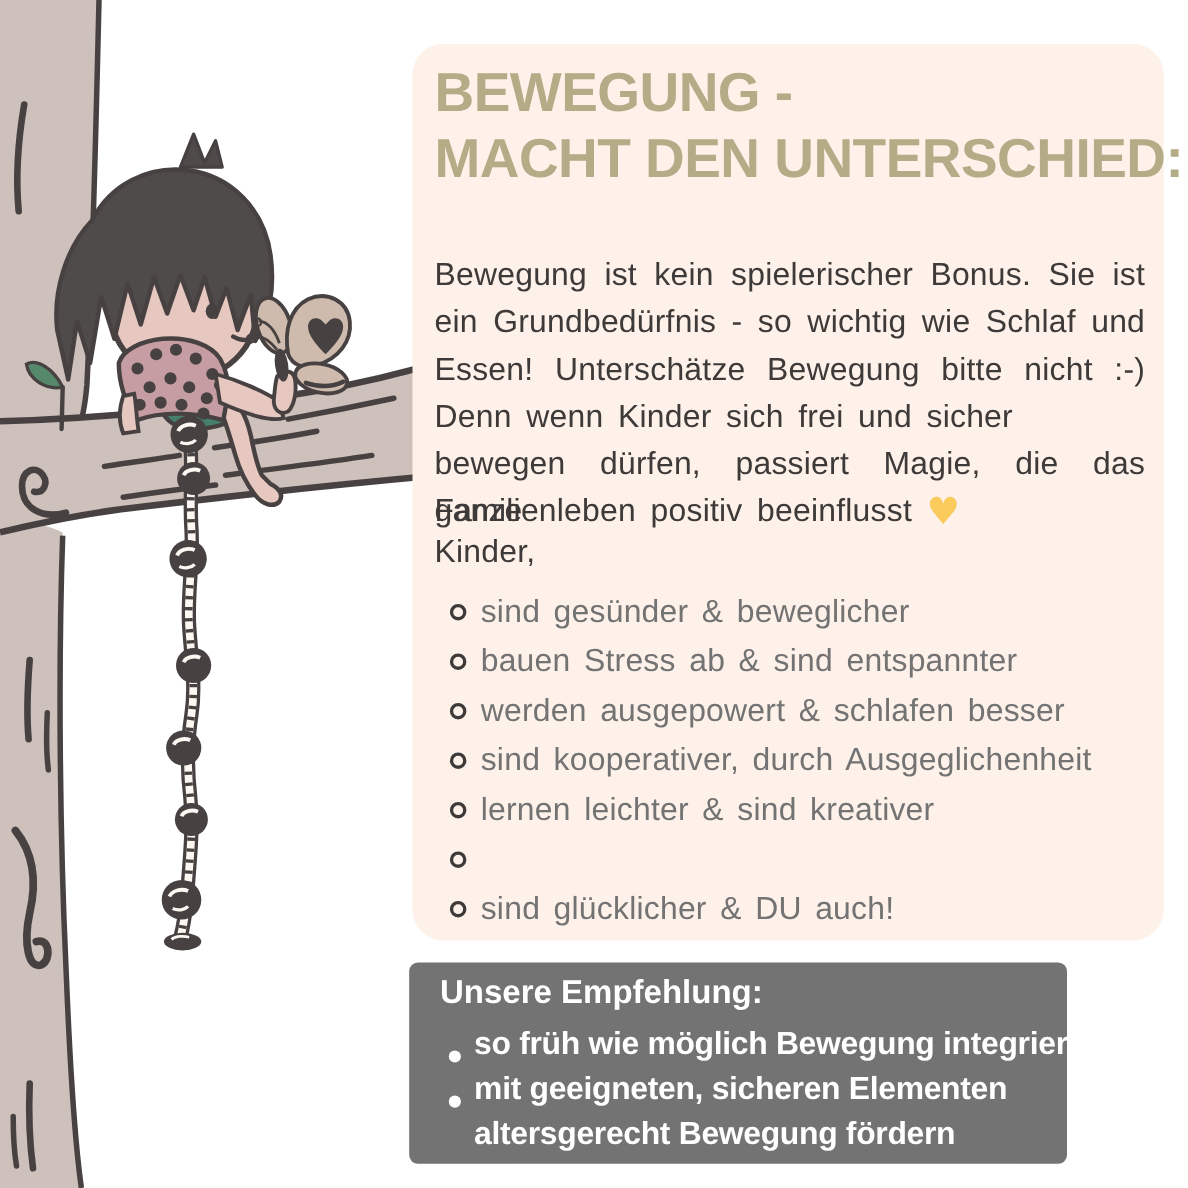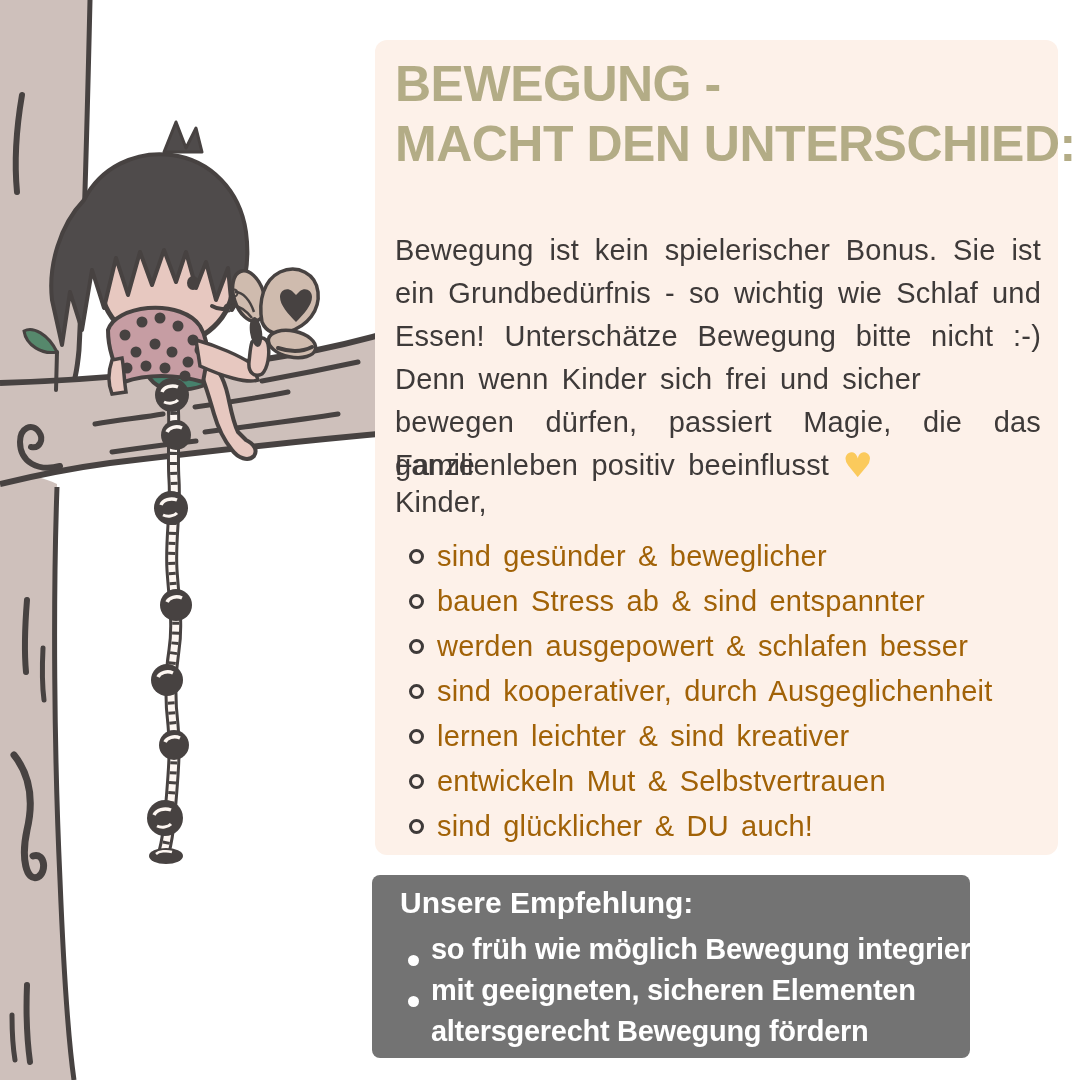--- a/index.html
+++ b/index.html
@@ -1,30 +1,30 @@
 <!DOCTYPE html>
 <html><head>
 <meta charset="utf-8">
 <style>
   html,body{margin:0;padding:0;background:#ffffff;}
   .canvas{position:relative;width:1080px;height:1080px;background:#ffffff;overflow:hidden;
           font-family:"Liberation Sans","DejaVu Sans",sans-serif;}
   .illustration{position:absolute;left:0;top:0;z-index:1;}
   
   .card{position:absolute;left:375px;top:40px;width:683px;height:815px;background:#fdf1e9;
-        border-radius:12px;z-index:2;}
+        border-radius:28px;z-index:2;}
   .title{position:absolute;left:20px;top:14px;color:#b3ac86;font-weight:bold;
          font-size:50px;line-height:60px;letter-spacing:-.5px;white-space:nowrap;}
   .body-block{position:absolute;left:20px;top:141px;width:646px;color:#3e3a39;
               font-size:29px;line-height:43px;letter-spacing:.2px;word-spacing:5px;margin-top:48px;}
   .bline{height:43px;white-space:nowrap;}
   .bline.j{white-space:normal;text-align:justify;text-align-last:justify;}
   .heart{font-family:"DejaVu Sans",sans-serif;color:#fbca5c;font-size:34px;vertical-align:-2px;}
   .list-intro{position:absolute;left:20px;top:446px;color:#3e3a39;font-size:29px;letter-spacing:.2px;}
-  .list{position:absolute;left:0;top:494px;width:660px;color:#a16207;font-size:29px;
+  .list{position:absolute;left:0;top:494px;width:660px;color:#737373;font-size:29px;
         letter-spacing:.2px;word-spacing:4px;}
   .li{height:45px;padding-left:34px;white-space:nowrap;display:flex;align-items:center;}
   .ring{display:inline-block;width:9px;height:9px;border:3px solid #3e3a39;border-radius:50%;
         margin-right:13px;flex:0 0 auto;}
   
   .recbox{position:absolute;left:372px;top:875px;width:598px;height:183px;background:#737373;
           border-radius:8px;z-index:2;color:#ffffff;font-weight:bold;}
   .rhead{position:absolute;left:28px;top:11px;font-size:30px;letter-spacing:0px;white-space:nowrap;}
   .ritems{position:absolute;left:0;top:50px;width:660px;font-size:29px;letter-spacing:-.3px;}
   .rli{height:41px;padding-left:36px;display:flex;align-items:flex-end;white-space:nowrap;}
@@ -202,21 +202,20 @@
       <div class="li">
           <span class="ring"></span>
           <span>sind kooperativer, durch Ausgeglichenheit</span>
         </div>
       <div class="li">
           <span class="ring"></span>
           <span>lernen leichter &amp; sind kreativer</span>
         </div>
       <div class="li">
           <span class="ring"></span>
-          <span>entwickeln Mut &amp; Selbstvertrauen</span>
         </div>
       <div class="li">
           <span class="ring"></span>
           <span>sind glücklicher &amp; DU auch!</span>
         </div>
     </div>
   </div>
 
   <div class="recbox">
     <div class="rhead">Unsere Empfehlung:</div>

